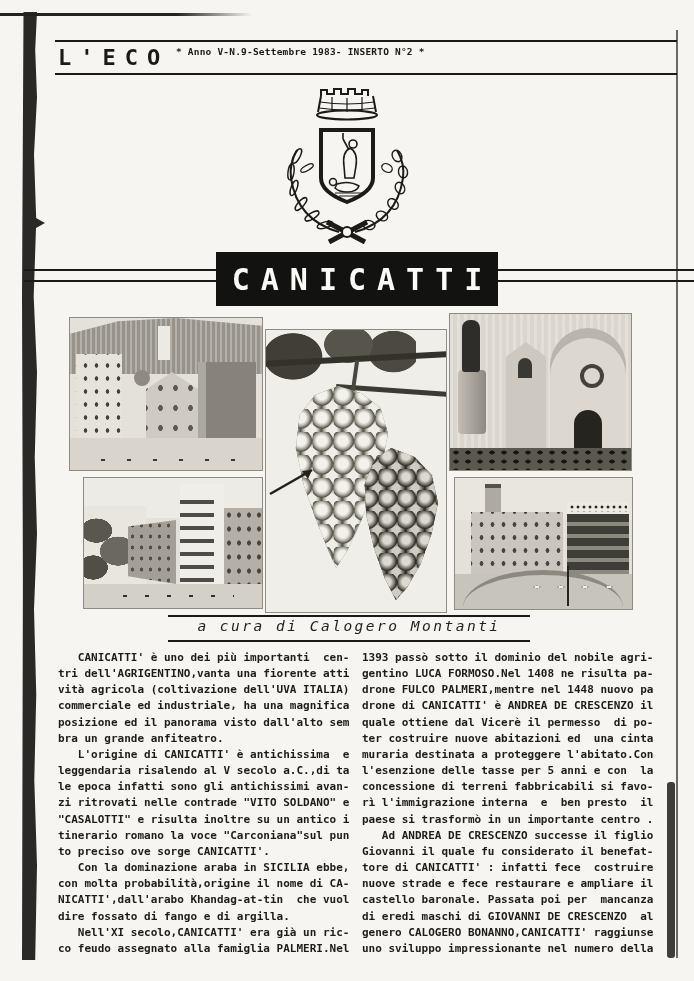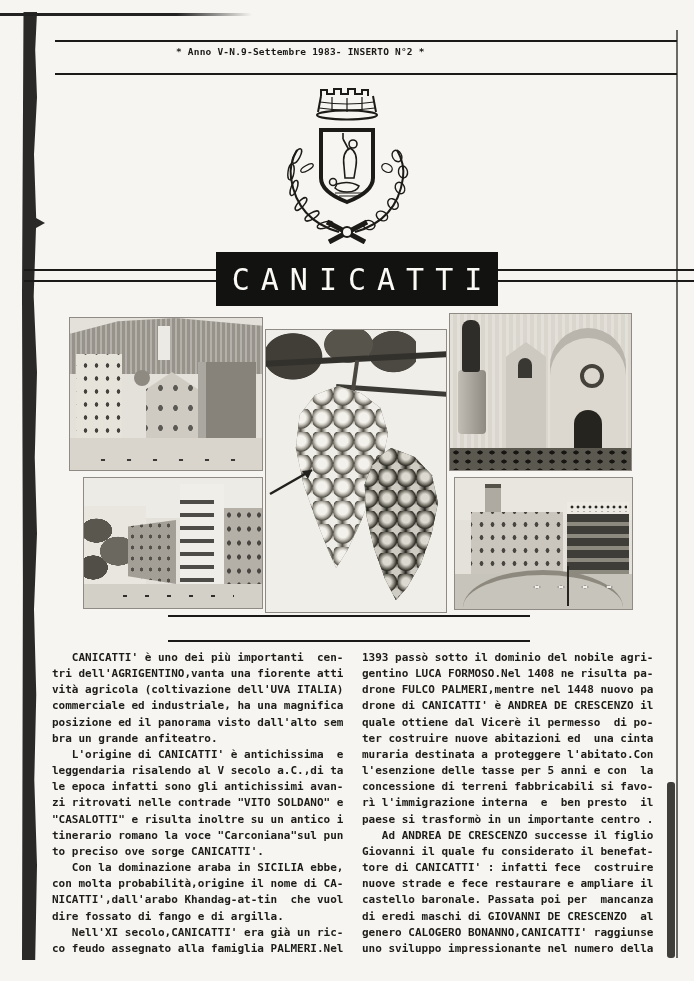--- a/index.html
+++ b/index.html
@@ -23,21 +23,21 @@
   .masthead{position:absolute;left:58px;top:45px;font-size:22px;font-weight:bold;letter-spacing:9px;}
   .issue-info{position:absolute;left:176px;top:46px;font-size:9.5px;font-weight:bold;letter-spacing:.2px;}
   .series-title{position:absolute;right:24px;top:49px;font-size:15px;font-weight:bold;letter-spacing:5px;word-spacing:12px;}
 
   
   .crest{position:absolute;left:277px;top:82px;width:140px;height:162px;}
 
   
   .banner{position:absolute;left:216px;top:252px;width:282px;height:54px;background:#121210;
     display:flex;align-items:center;justify-content:center;}
-  .banner span{color:#fbfaf7;font-size:30px;font-weight:normal;letter-spacing:11px;padding-left:11px;font-family:"DejaVu Sans Mono",monospace;}
+  .banner span{color:#fbfaf7;font-size:30px;font-weight:bold;letter-spacing:11px;padding-left:11px;font-family:"DejaVu Sans Mono",monospace;}
   .banner-rules-left,.banner-rules-right{position:absolute;height:13px;}
   .banner-rules-left{left:24px;top:269px;width:192px;}
   .banner-rules-right{left:498px;top:269px;width:196px;}
   .dbl{position:absolute;left:0;width:100%;height:2px;background:#1b1a18;}
   .dbl.b{top:11px;}
 
   
   .photo{position:absolute;background:#e4e1da;overflow:hidden;outline:1px solid #8f8b84;}
   .p1{left:70px;top:318px;width:192px;height:152px;}
   .p2{left:84px;top:478px;width:178px;height:130px;}
@@ -136,35 +136,36 @@
 
   
   .cap-rule-top{left:168px;top:615px;width:362px;height:2px;}
   .cap-rule-bot{left:168px;top:640px;width:362px;height:2px;}
   .byline{position:absolute;left:168px;top:618px;width:362px;text-align:center;
     font-style:italic;font-size:14.5px;letter-spacing:2.5px;color:#201f1c;}
 
   
   .col{position:absolute;top:650px;width:300px;white-space:pre;font-size:11px;line-height:16.15px;
     font-weight:bold;color:#1d1c19;font-family:"DejaVu Sans Mono",monospace;}
-  .col-left{left:52px;}
+  .col-left{left:58px;}
   .col-right{left:362px;}
 </style>
 </head>
 <body>
 
 <div class="page">
 
   <div class="left-bar"></div>
   <div class="top-partial-line"></div>
   <div class="right-line"></div>
   <div class="right-thick"></div>
   <div class="left-arrow-mark"></div>
 
   <div class="rule hdr-rule-top"></div>
+  <div class="masthead">L'ECO</div>
   <div class="issue-info">* Anno V-N.9-Settembre 1983- INSERTO N°2 *</div>
   <div class="rule hdr-rule-bot"></div>
 
   <svg class="crest" viewBox="0 0 140 162">
     <g fill="none" stroke="#1c1b18" stroke-width="2">
 
       <path d="M44,14 v-6 h6 v4 h7 v-5 h7 v5 h7 v-5 h7 v5 h7 v-4 h6 v6"></path>
       <path d="M44,14 L41,30 M96,14 L99,30"></path>
       <path d="M43,20 Q70,24 97,20 M42,26 Q70,30 98,26" stroke-width="1.2"></path>
       <path d="M55,15 v14 M70,16 v14 M85,15 v14" stroke-width="1.2"></path>
@@ -276,20 +277,21 @@
     <div class="layer p5-bldg"></div>
     <div class="layer p5-modern"></div>
     <div class="layer p5-sign"></div>
     <div class="layer p5-road"></div>
     <div class="layer p5-curve"></div>
     <div class="layer p5-pole"></div>
     <div class="layer p5-cars"></div>
   </div>
 
   <div class="rule cap-rule-top"></div>
+  <div class="byline">a cura di Calogero Montanti</div>
   <div class="rule cap-rule-bot"></div>
 
   <div class="col col-left">   CANICATTI' è uno dei più importanti  cen-
 tri dell'AGRIGENTINO,vanta una fiorente atti
 vità agricola (coltivazione dell'UVA ITALIA)
 commerciale ed industriale, ha una magnifica
 posizione ed il panorama visto dall'alto sem
 bra un grande anfiteatro.
    L'origine di CANICATTI' è antichissima  e
 leggendaria risalendo al V secolo a.C.,di ta

